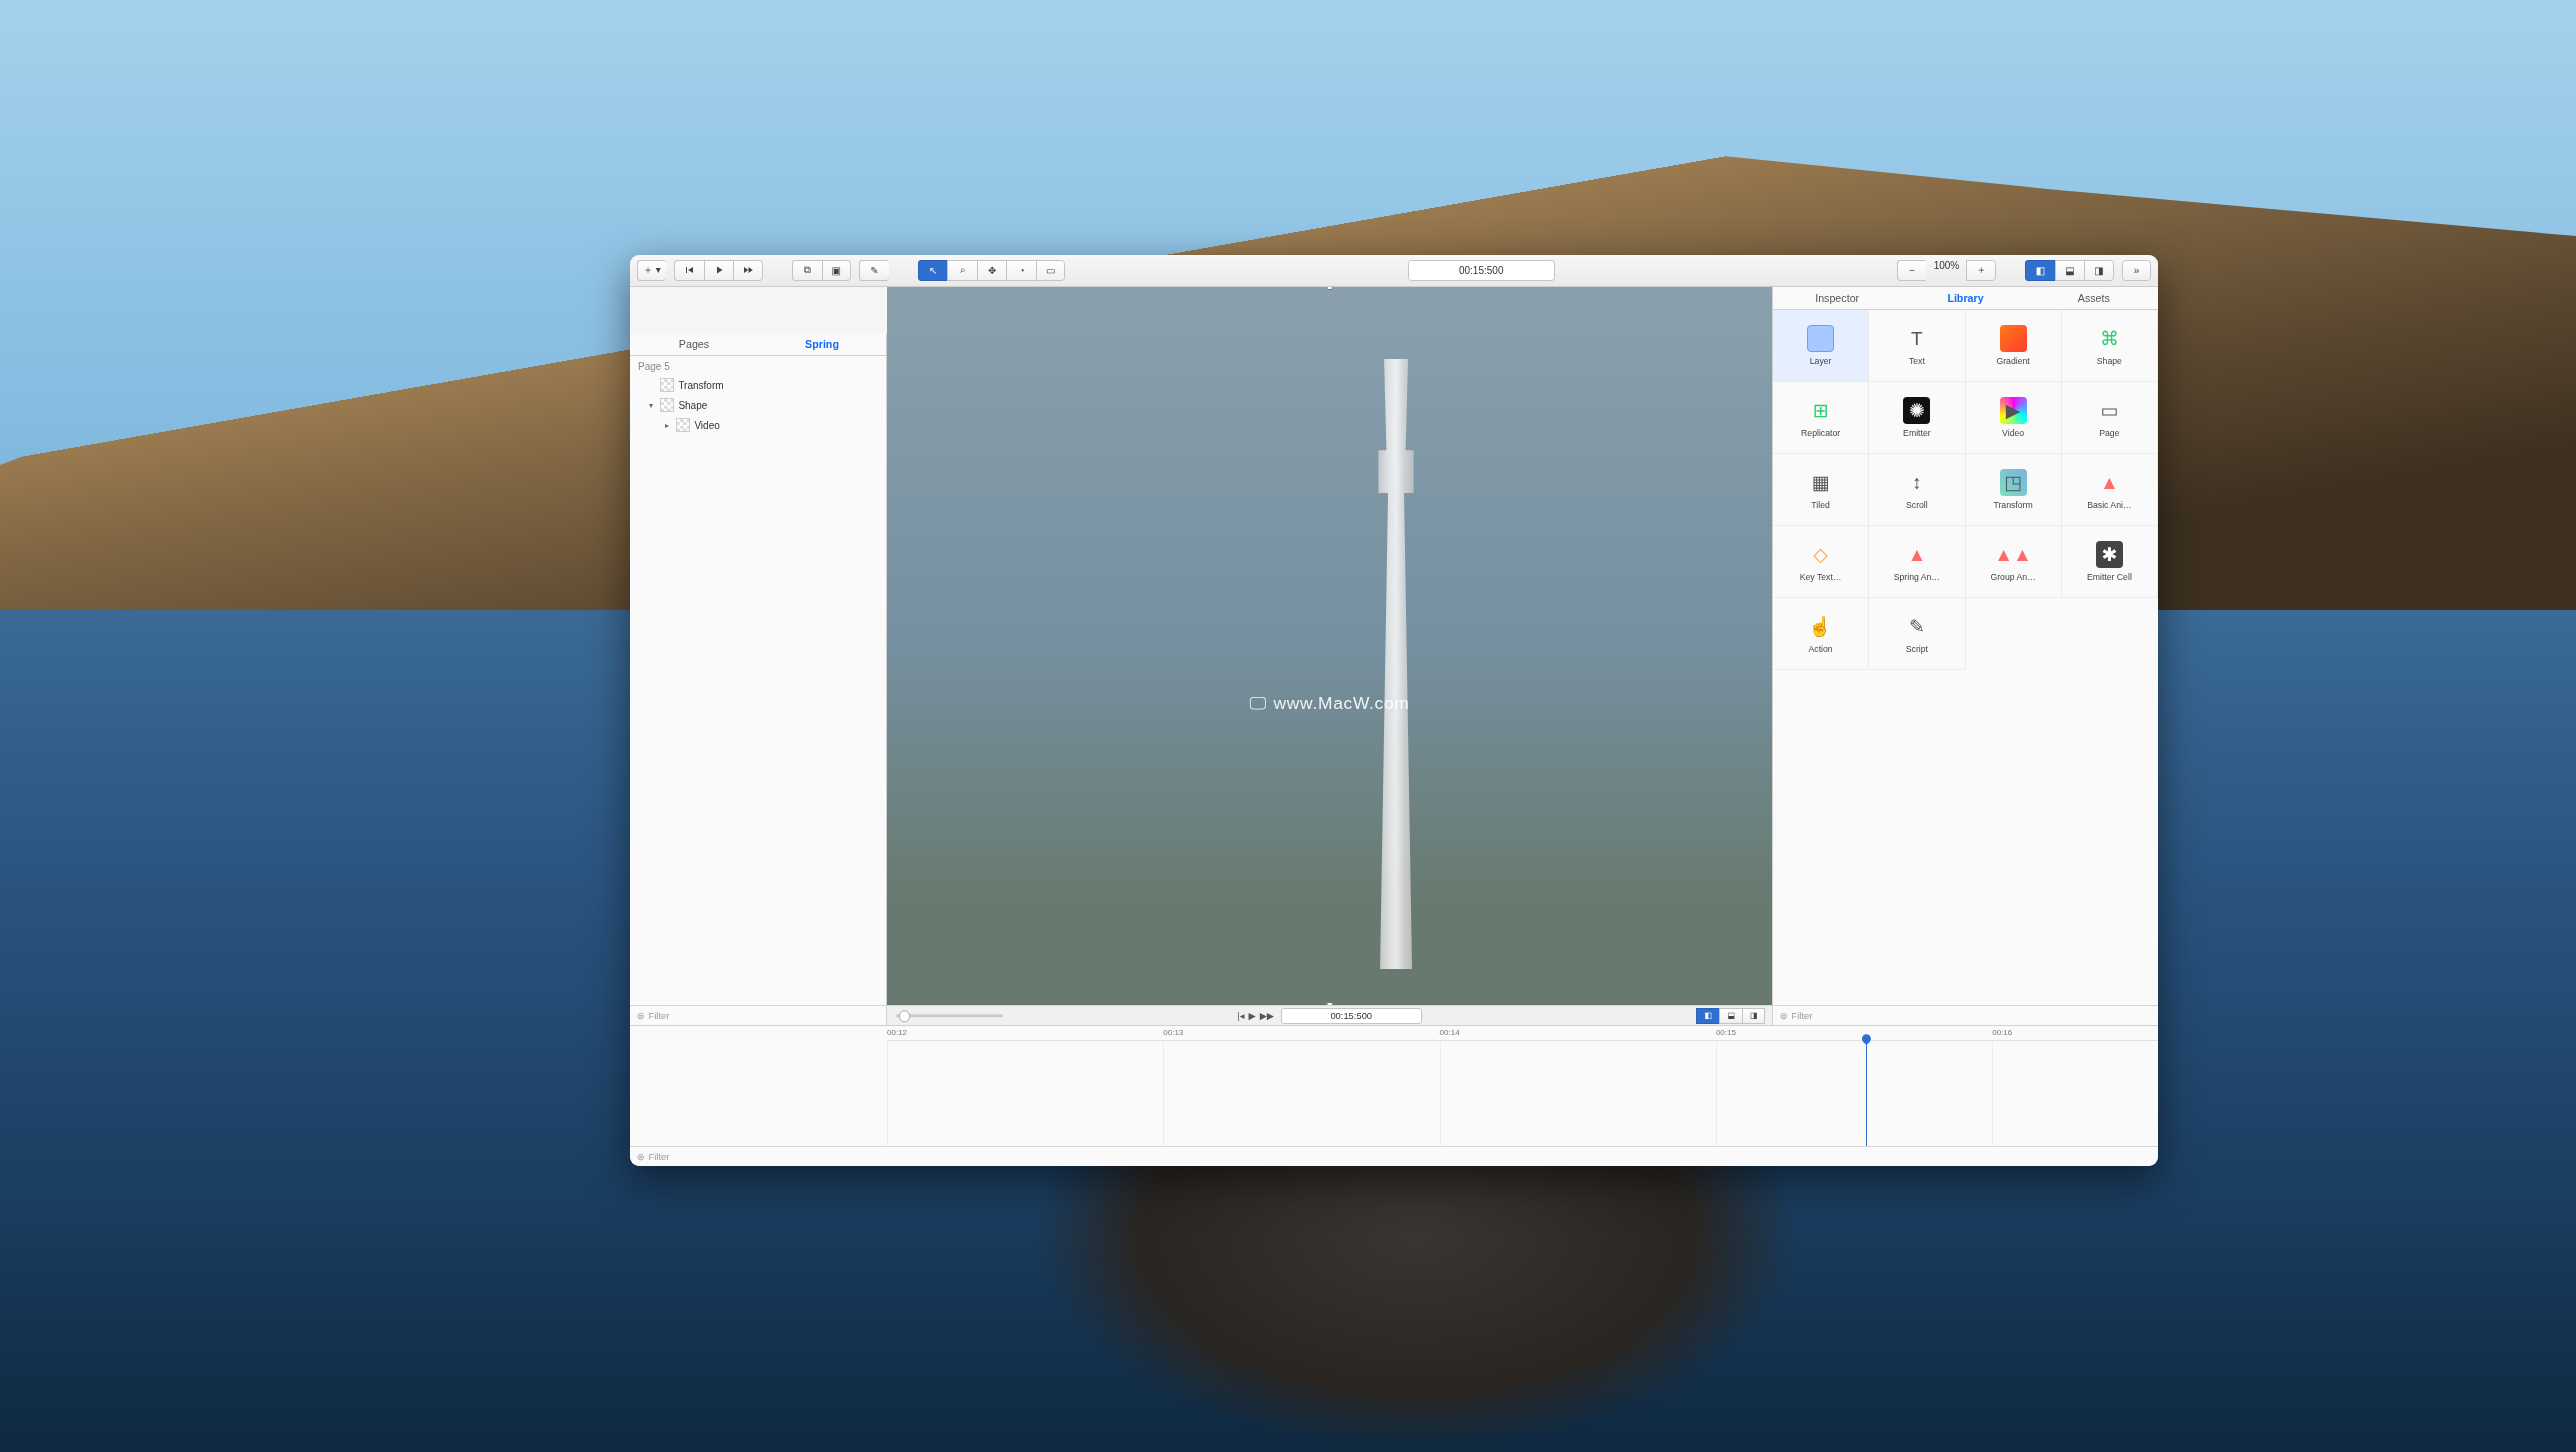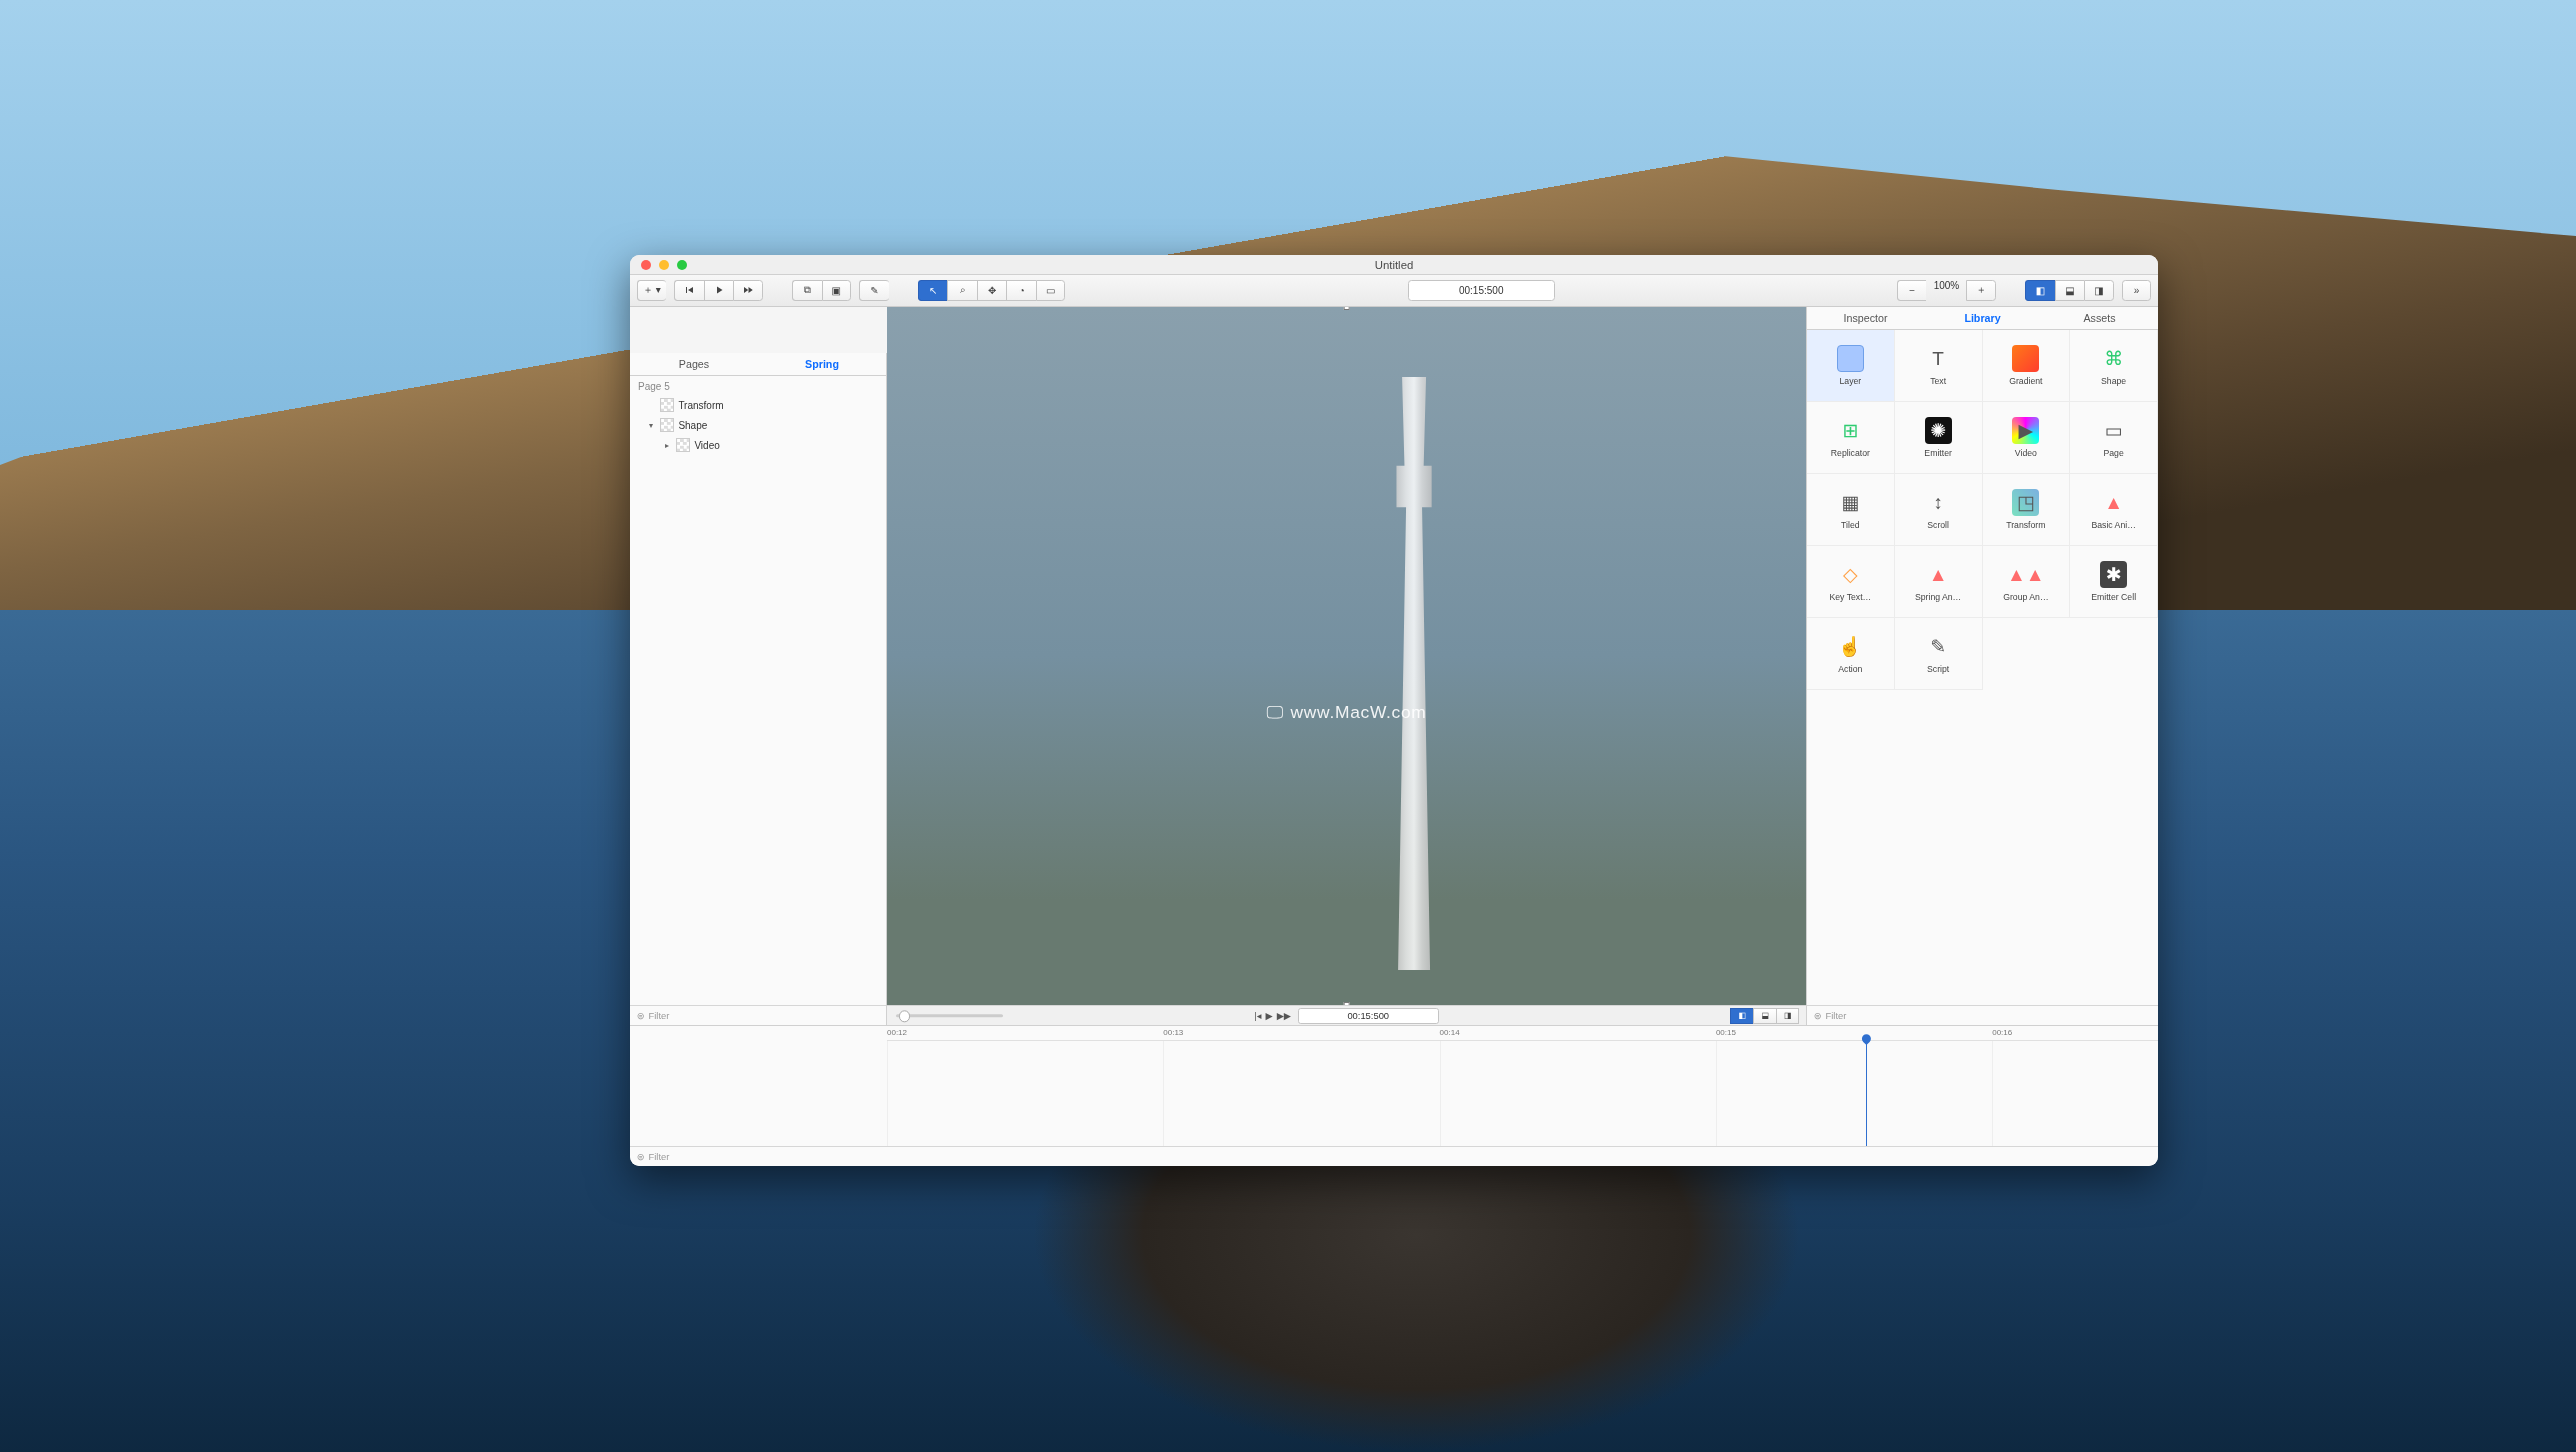--- a/index.html
+++ b/index.html
@@ -61,21 +61,21 @@
 .sel-handle.top { top: -3.4px; } .sel-handle.bottom { bottom: -3.4px; }
 .transport { height: 20px; display: flex; align-items: center; justify-content: center; gap: 6.7px; border-top: 0.7px solid #d6d6d6; background: #f0f0f0; position: relative; }
 .scrub-slider { position: absolute; left: 9.4px; top: 50%; transform: translateY(-50%); width: 107px; height: 3.4px; background: #ccc; border-radius: 2px; }
 .scrub-slider::after { content: ""; position: absolute; left: 2.7px; top: -3.4px; width: 9.4px; height: 9.4px; background: #fff; border: 0.7px solid #aaa; border-radius: 50%; }
 .transport-btns { display: flex; gap: 4px; font-size: 9.4px; color: #555; }
 .transport-time { width: 141px; height: 16px; background: #fff; border: 0.7px solid #c4c4c4; border-radius: 2.7px; display: flex; align-items: center; justify-content: center; font-size: 9.4px; color: #333; }
 .view-toggles { position: absolute; right: 6.7px; display: flex; }
 .view-toggles .tb-btn { min-width: 23px; height: 16px; font-size: 8px; }
 
 
-.right-panel { width: 352px; display: flex; flex-direction: column; border-left: 0.7px solid #d0d0d0; background: #fafafa; }
+.right-panel { width: 386px; display: flex; flex-direction: column; border-left: 0.7px solid #d0d0d0; background: #fafafa; }
 .right-tabs { height: 23px; display: flex; border-bottom: 0.7px solid #d0d0d0; }
 .right-tabs .tab { flex: 1; display: flex; align-items: center; justify-content: center; font-size: 10.7px; color: #555; cursor: pointer; }
 .right-tabs .tab.active { color: #0e6dff; font-weight: 600; }
 .library-grid { flex: 1; display: grid; grid-template-columns: repeat(4, 1fr); grid-auto-rows: 72px; overflow: auto; }
 .lib-item { border-right: 0.7px solid #ececec; border-bottom: 0.7px solid #ececec; display: flex; flex-direction: column; align-items: center; justify-content: center; gap: 4px; cursor: pointer; }
 .lib-item.selected { background: #e6efff; }
 .lib-icon { width: 27px; height: 27px; display: flex; align-items: center; justify-content: center; font-size: 19px; color: #555; border-radius: 4px; }
 .lib-label { font-size: 8.7px; color: #444; width: 100%; text-align: center; white-space: nowrap; overflow: hidden; text-overflow: ellipsis; padding: 0 2.7px; }
 
 
@@ -94,28 +94,20 @@
 <body>
 
 <div class="wallpaper">
   <div class="mountains"></div>
   <div class="sea"></div>
   <div class="rocks"></div>
 </div>
 
 <div class="window">
 
-  <div class="titlebar">
-    <div class="traffic-lights">
-      <div class="tl red"></div>
-      <div class="tl yellow"></div>
-      <div class="tl green"></div>
-    </div>
-    <div class="title">Untitled</div>
-  </div>
 
   <div class="toolbar">
     <div class="tb-btn solo">＋ ▾</div>
 
     <div class="tb-group">
       <div class="tb-btn">
           <svg class="svg-icon" viewBox="0 0 24 24">
             <path d="M6 6h2v12H6zM20 6v12l-10-6z"></path>
           </svg>
         </div>

